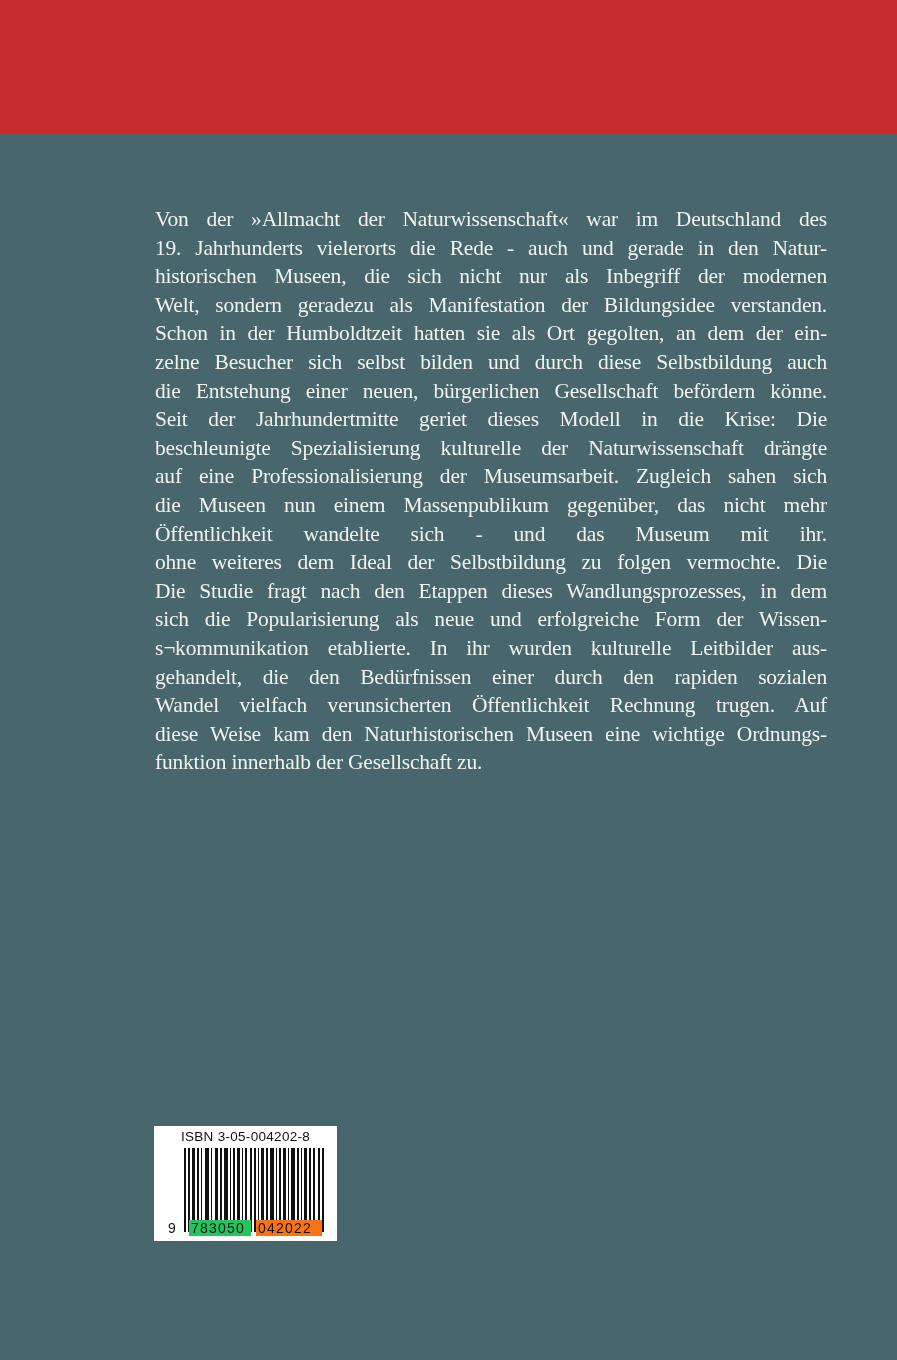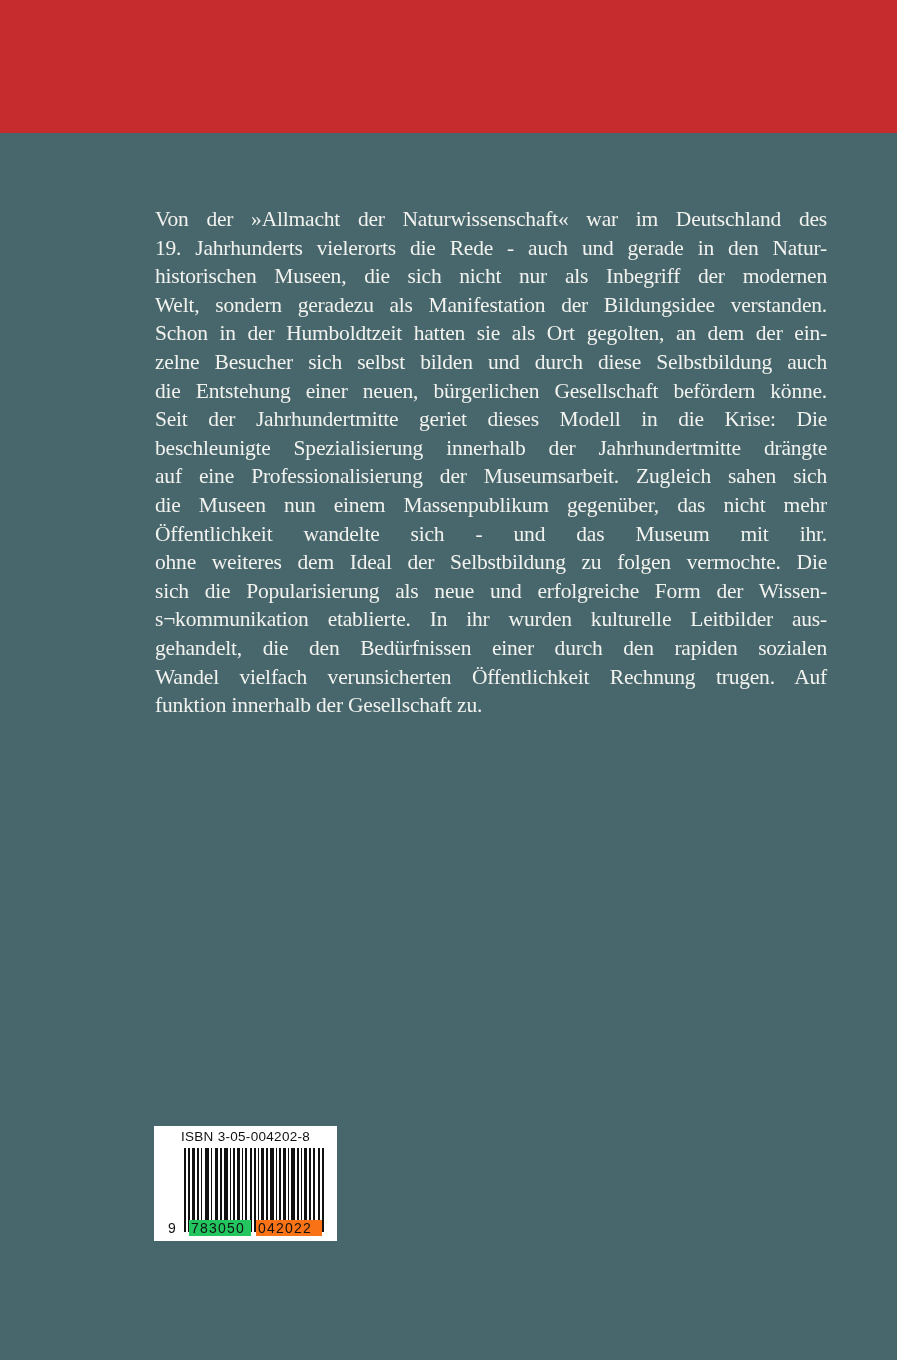--- a/index.html
+++ b/index.html
@@ -63,29 +63,31 @@
 
 <div class="blurb">
   <span class="line">Von der »Allmacht der Naturwissenschaft« war im Deutschland des</span>
   <span class="line">19. Jahrhunderts vielerorts die Rede - auch und gerade in den Natur-</span>
   <span class="line">historischen Museen, die sich nicht nur als Inbegriff der modernen</span>
   <span class="line">Welt, sondern geradezu als Manifestation der Bildungsidee verstanden.</span>
   <span class="line">Schon in der Humboldtzeit hatten sie als Ort gegolten, an dem der ein-</span>
   <span class="line">zelne Besucher sich selbst bilden und durch diese Selbstbildung auch</span>
   <span class="line">die Entstehung einer neuen, bürgerlichen Gesellschaft befördern könne.</span>
   <span class="line">Seit der Jahrhundertmitte geriet dieses Modell in die Krise: Die</span>
-  <span class="line">beschleunigte Spezialisierung innerhalb der Jahrhundertmitte drängte</span>
+  <span class="line">beschleunigte Spezialisierung kulturelle der Naturwissenschaft drängte</span>
   <span class="line">auf eine Professionalisierung der Museumsarbeit. Zugleich sahen sich</span>
   <span class="line">die Museen nun einem Massenpublikum gegenüber, das nicht mehr</span>
   <span class="line">Öffentlichkeit wandelte sich - und das Museum mit ihr.</span>
   <span class="line">ohne weiteres dem Ideal der Selbstbildung zu folgen vermochte. Die</span>
+  <span class="line">Die Studie fragt nach den Etappen dieses Wandlungsprozesses, in dem</span>
   <span class="line">sich die Popularisierung als neue und erfolgreiche Form der Wissen-</span>
   <span class="line">s¬kommunikation etablierte. In ihr wurden kulturelle Leitbilder aus-</span>
   <span class="line">gehandelt, die den Bedürfnissen einer durch den rapiden sozialen</span>
   <span class="line">Wandel vielfach verunsicherten Öffentlichkeit Rechnung trugen. Auf</span>
+  <span class="line">diese Weise kam den Naturhistorischen Museen eine wichtige Ordnungs-</span>
   <span class="line last">funktion innerhalb der Gesellschaft zu.</span>
 </div>
 
 <div class="barcode-box">
   <div class="isbn-text">ISBN 3-05-004202-8</div>
   <svg class="bars" viewBox="0 0 140 84" preserveAspectRatio="none">
     <g fill="#111">
       <rect x="0" y="0" width="2" height="84"></rect>
         <rect x="4" y="0" width="2" height="84"></rect>
       <rect x="8" y="0" width="3" height="74"></rect>

